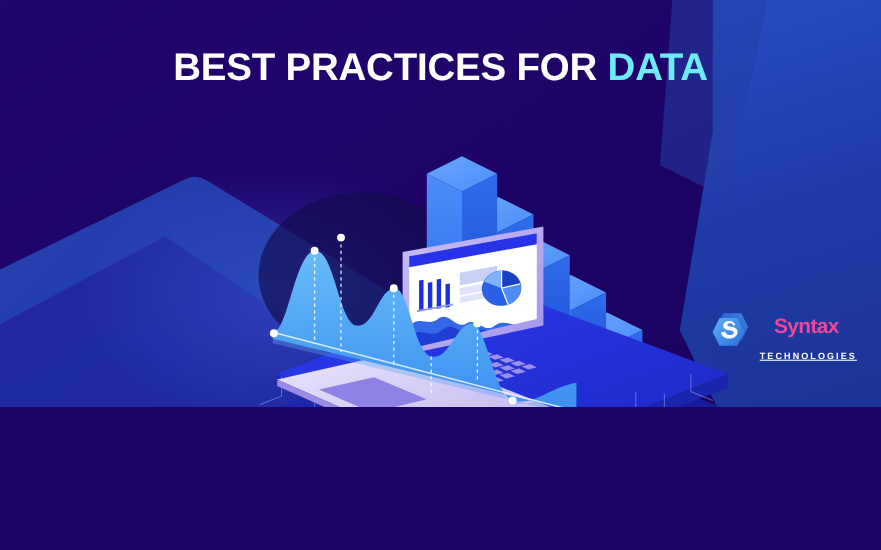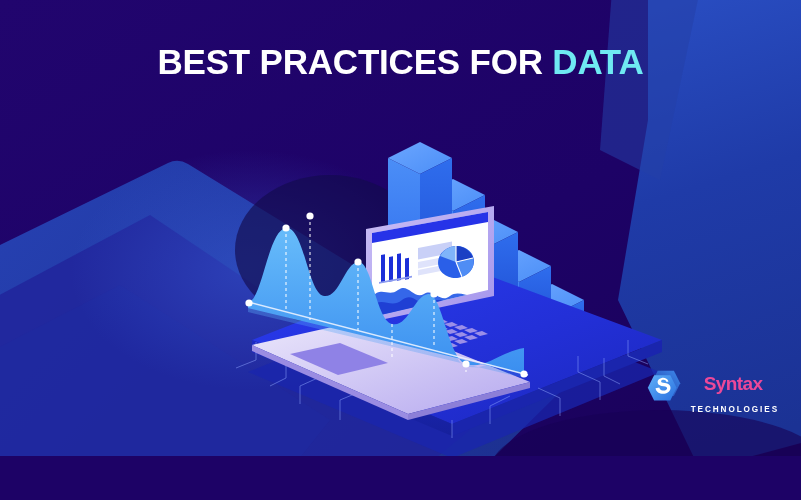--- a/index.html
+++ b/index.html
@@ -2,21 +2,21 @@
 <html><head>
 <meta charset="utf-8">
 <style>
   html,body{margin:0;padding:0;}
   body{
     width:801px;height:500px;overflow:hidden;
     font-family:"Liberation Sans", sans-serif;
     background:#1d0266;
   }
   #banner{
-    position:relative;width:801px;height:456px;overflow:hidden;
+    position:relative;width:801px;height:370px;overflow:hidden;
     background:#1d0266;
   }
   #bg-svg, #art-svg{
     position:absolute;left:0;top:0;width:801px;height:500px;
     display:block;
   }
   
   #title-block{
     position:absolute;left:0;top:44px;width:801px;
     text-align:center;
@@ -42,21 +42,21 @@
     z-index:30;
   }
   #logo-mark{width:36px;height:36px;display:block;}
   #logo-text{display:flex;flex-direction:column;align-items:flex-start;line-height:1;}
   #logo-word{
     color:#ec4899;font-size:19px;font-weight:bold;letter-spacing:-0.6px;
     margin:15px;padding:0;
   }
   #logo-sub{
     color:#ffffff;font-size:8.2px;font-weight:bold;letter-spacing:1.9px;
-    margin:-2px 0 0 2px;padding:0;
+    margin:-2px 0 0 2px;padding:0;text-decoration:underline;
   }
 </style>
 </head>
 <body>
 
 <div id="banner">
 
   <svg id="bg-svg" viewBox="0 0 801 500">
     <defs>
       <linearGradient id="gBase" x1="0" y1="0" x2="1" y2="1">

